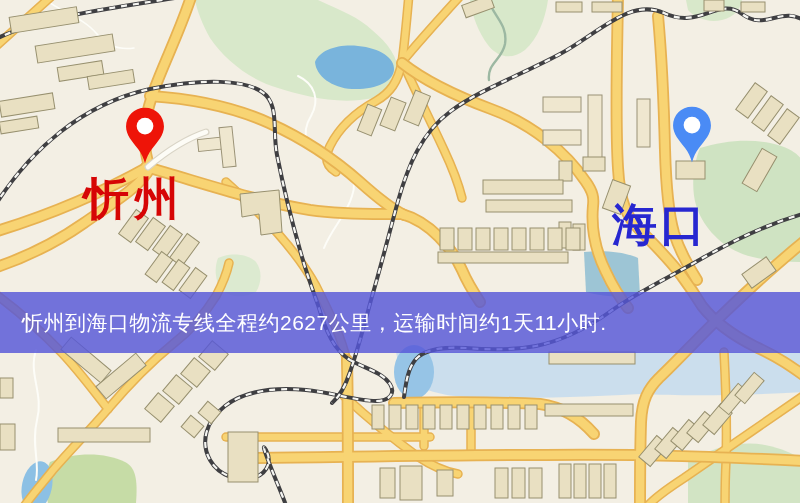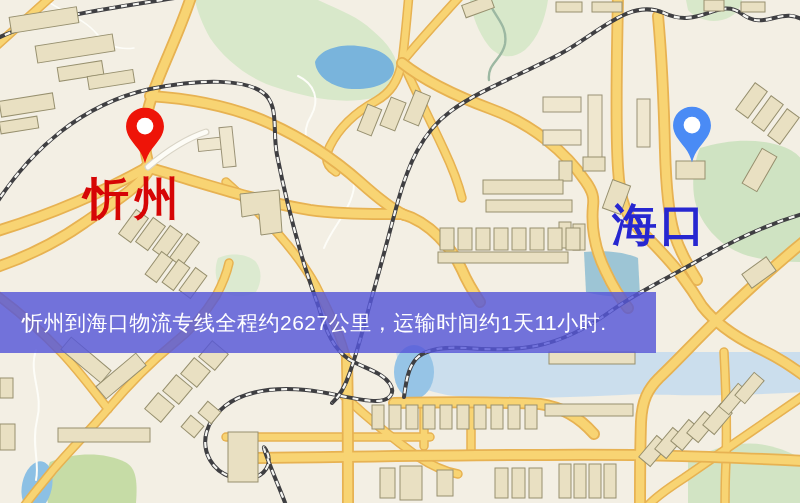--- a/index.html
+++ b/index.html
@@ -22,21 +22,21 @@
   .bld{fill:#e9e0c2;stroke:#97906f;stroke-width:1;}
   .bld2{fill:#efe7cf;stroke:#9a9276;stroke-width:1;}
 
   .pin{position:absolute;width:44px;height:62px;}
   .pin svg{display:block;width:100%;height:100%;}
   .place-label{position:absolute;font-size:45px;font-weight:600;line-height:1;
                letter-spacing:5px;text-shadow:0 0 1px rgba(255,255,255,.25);white-space:nowrap;}
   .label-origin{left:84px;top:176px;color:#d60505;}
   .label-dest{left:612px;top:181px;color:#2727d0;letter-spacing:3px;margin-top:21px;}
 
-  .banner{position:absolute;left:0;top:292px;width:656px;height:61px;
+  .banner{position:absolute;left:0;top:292px;width:800px;height:61px;
           background:rgba(85,87,216,0.82);}
   .banner span{display:block;padding-left:22px;line-height:61px;font-size:21px;
                letter-spacing:.5px;color:#ffffff;white-space:nowrap;}
 </style>
 </head>
 <body>
 
 <div class="stage">
 
   <svg class="map" width="800" height="503" viewBox="0 0 800 503">

